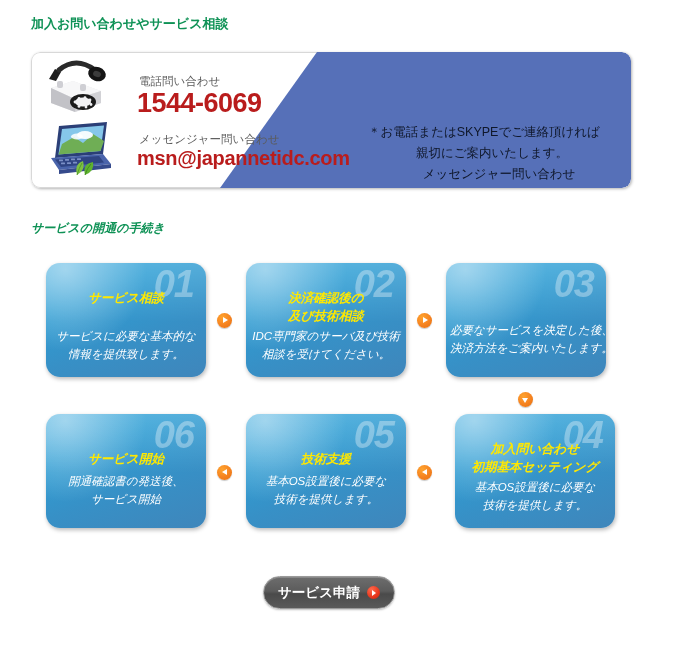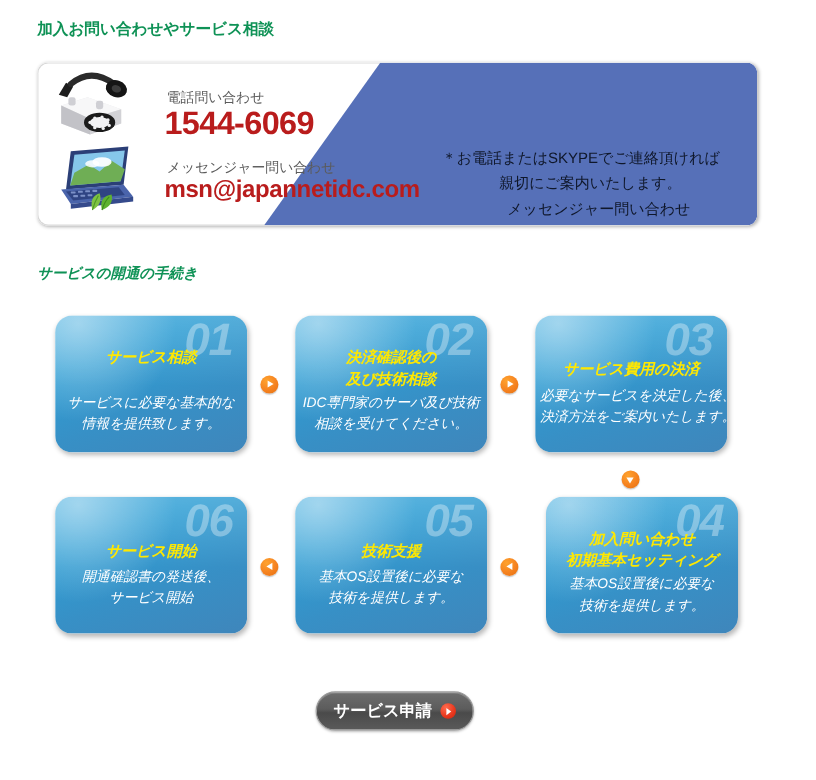--- a/index.html
+++ b/index.html
@@ -330,23 +330,20 @@
       <div>及び技術相談</div>
     </div>
     <div class="card-body after-two">
       <div>IDC専門家のサーバ及び技術</div>
       <div>相談を受けてください。</div>
     </div>
   </div>
 
   <div class="card" id="card-03">
     <div class="card-num">03</div>
-    <div class="card-title one-line">
-      <div>サービス費用の決済</div>
-    </div>
     <div class="card-body after-one">
       <div>必要なサービスを決定した後、</div>
       <div>決済方法をご案内いたします。</div>
     </div>
   </div>
 
   <div class="card" id="card-06">
     <div class="card-num">06</div>
     <div class="card-title one-line">
       <div>サービス開始</div>

